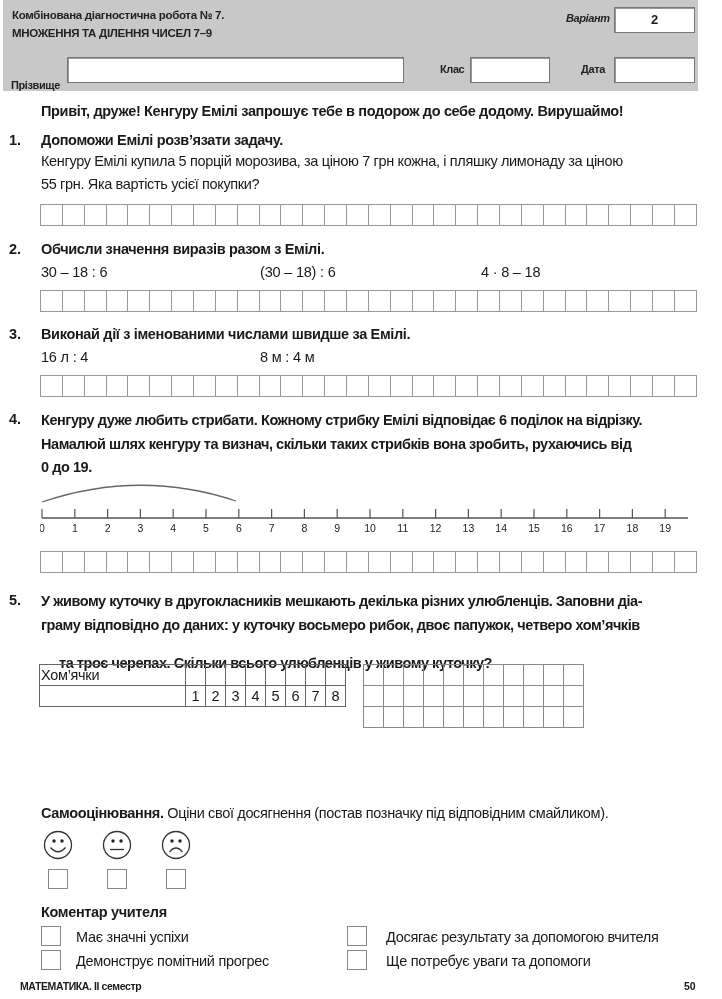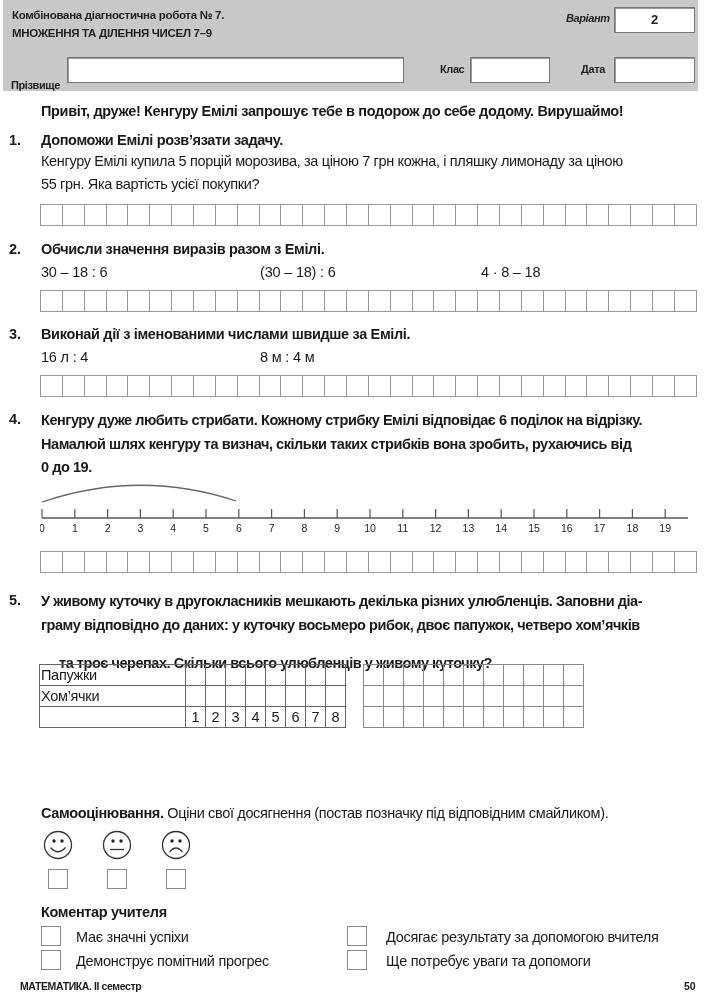--- a/index.html
+++ b/index.html
@@ -263,31 +263,20 @@
   </div>
 
 <div class="q-num" style="top:592px;">5.</div>
 <div class="q-bold-text" style="top:590px;">У живому куточку в другокласників мешкають декілька різних улюбленців. Заповни діа-</div>
 <div class="q-bold-text" style="top:614px;">граму відповідно до даних: у куточку восьмеро рибок, двоє папужок, четверо хом’ячків</div>
 <div class="q-bold-text" style="top:652px;margin-left:18px;">та троє черепах. Скільки всього улюбленців у живому куточку?</div>
 
 <table class="pet-table">
   <tbody id="pet-body">
       <tr>
-        <td class="lbl">Папужки</td>
-        <td class="c"></td>
-        <td class="c"></td>
-        <td class="c"></td>
-        <td class="c"></td>
-        <td class="c"></td>
-        <td class="c"></td>
-        <td class="c"></td>
-        <td class="c"></td>
-      </tr>
-      <tr>
         <td class="lbl">Хом’ячки</td>
         <td class="c"></td>
         <td class="c"></td>
         <td class="c"></td>
         <td class="c"></td>
         <td class="c"></td>
         <td class="c"></td>
         <td class="c"></td>
         <td class="c"></td>
       </tr>

